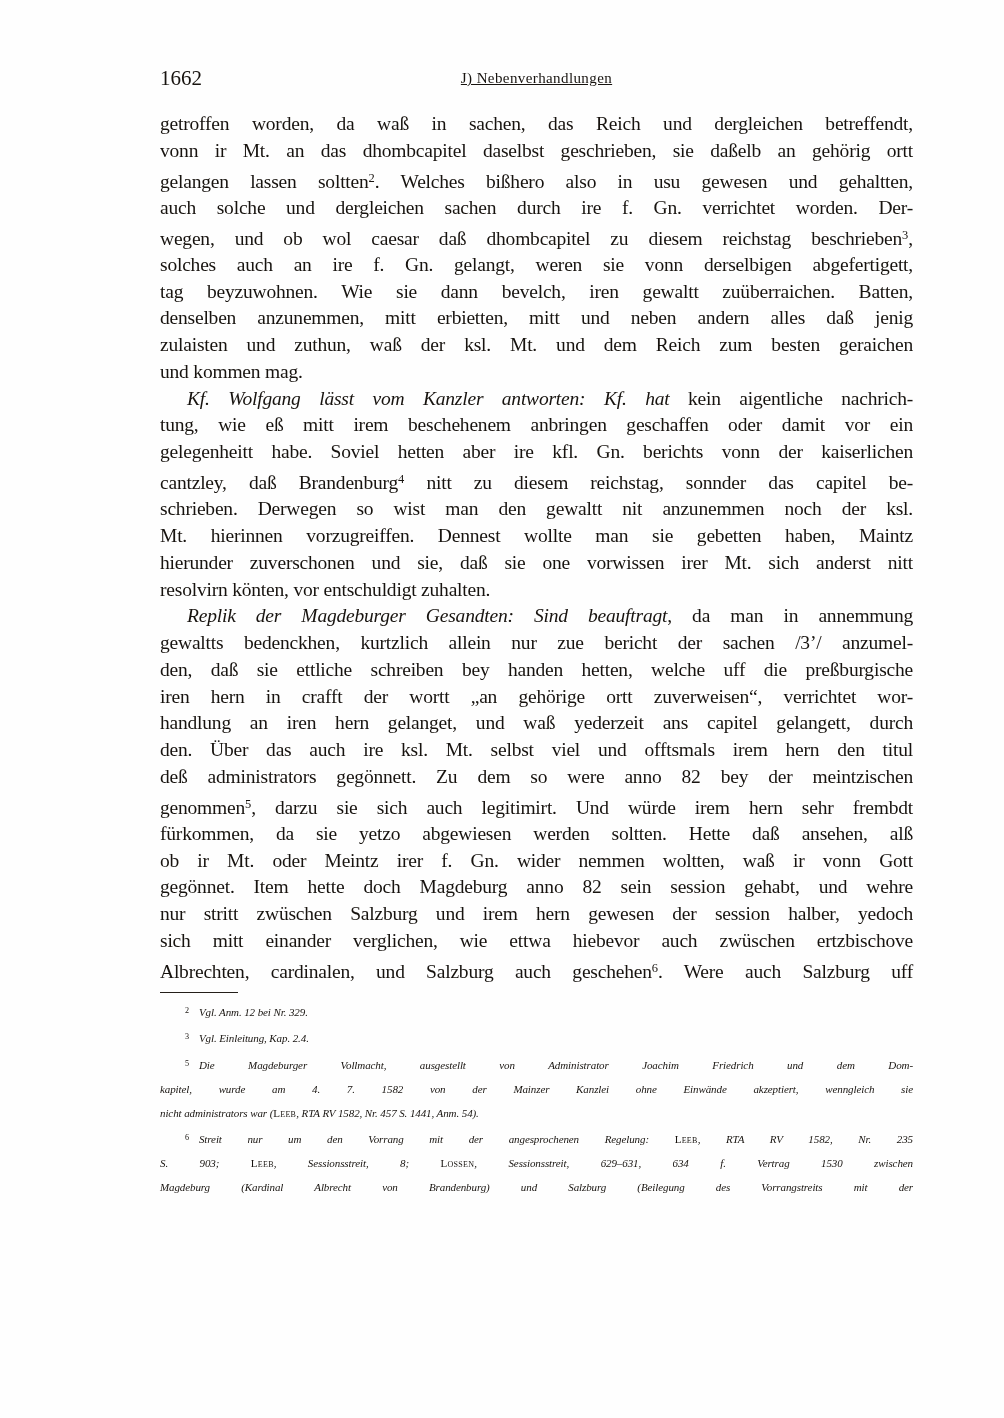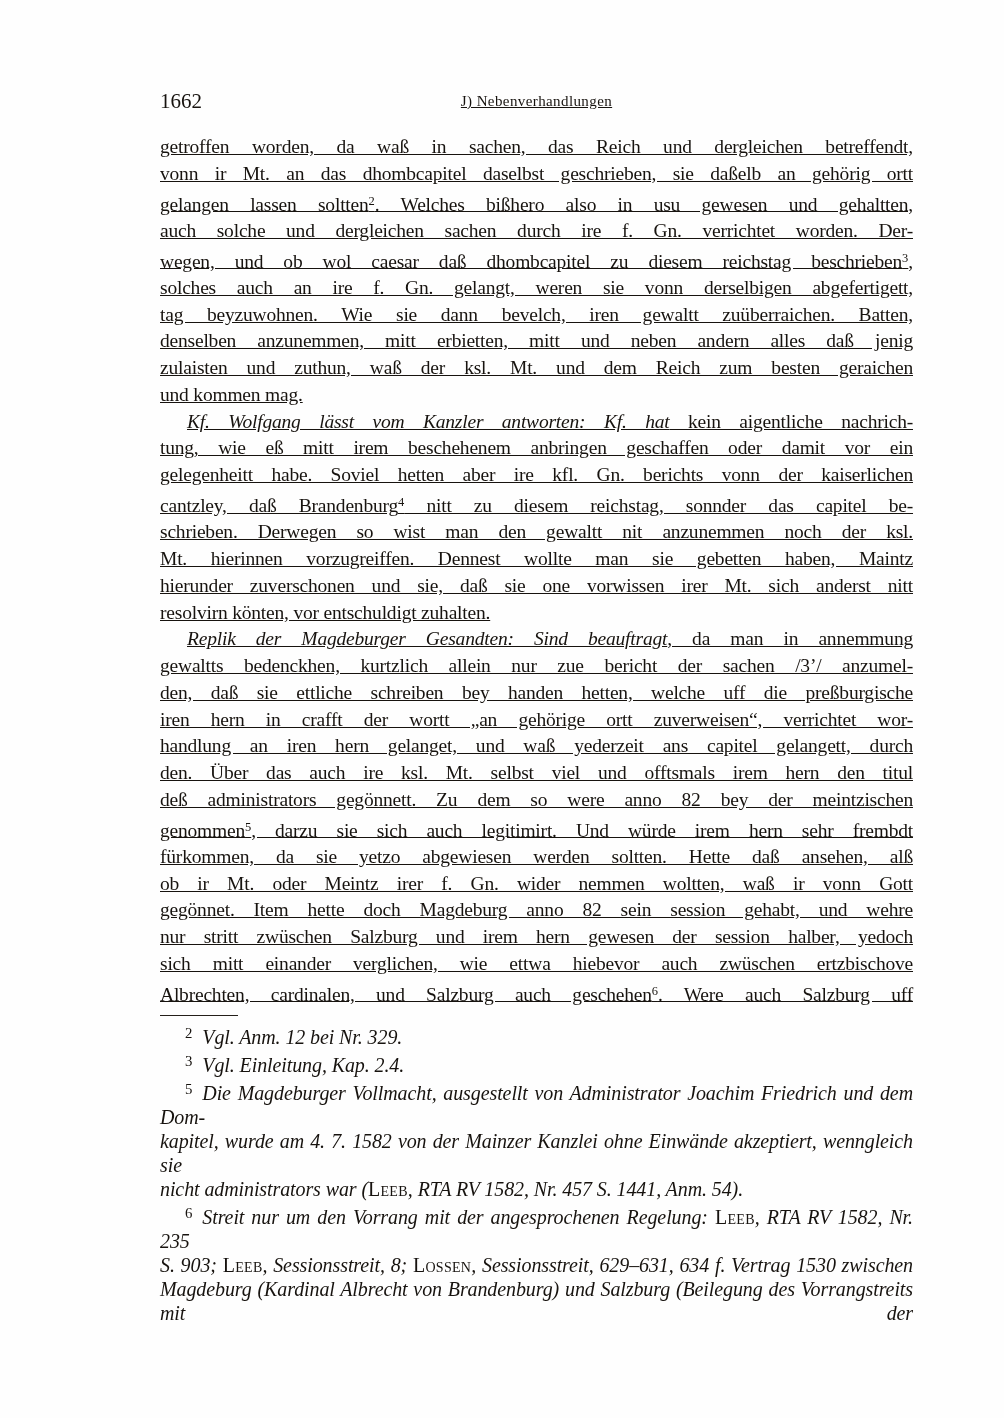--- a/index.html
+++ b/index.html
@@ -8,38 +8,37 @@
     width: 1004px;
     height: 1418px;
     background: #fefefe;
     color: #17130f;
     font-family: "Liberation Serif", serif;
     overflow: hidden;
   }
   .textblock {
     position: absolute;
     left: 160px;
-    top: 88px;
+    top: 65px;
     width: 753px;
   }
   .pagehead {
     position: relative;
     height: 27px;
     font-size: 21px;
     line-height: 27px;
   }
   .pagehead .num { position: absolute; left: 0; top: 0; }
   .pagehead .rh  { position: absolute; left: 0; right: 0; text-align: center; font-size: 15px; letter-spacing: 0.4px; text-decoration: underline; }
 
   .bodytext {
     margin-top: 19px;
     font-size: 19.5px;
     line-height: 26.75px;
     letter-spacing: -0.2px;
-    text-decoration: underline;
   }
   .jl { text-align: justify; text-align-last: justify; }
   .jl.end { text-align-last: left; }
   .jl.pi { text-indent: 27px; }
 
   .n  { font-style: normal; }
   .i  { font-style: italic; }
   .sc { font-variant: small-caps; font-style: normal; letter-spacing: 0.3px; }
   .sup {
     font-style: normal;
@@ -48,21 +47,21 @@
     letter-spacing: 0;
   }
 
   .fnrule {
     width: 78px;
     border-top: 1.6px solid #241f1a;
     margin-top: 7px;
   }
   .fns {
     margin-top: 6px;
-    font-size: 20px;
+    font-size: 11px;
     line-height: 23.9px;
     letter-spacing: -0.1px;
   }
   .fl { text-align: justify; text-align-last: justify; }
   .fl.end { text-align-last: left; }
   .fl.fi { text-indent: 25px; }
   .fnum {
     font-style: normal;
     font-size: 0.74em;
     vertical-align: 0.42em;

